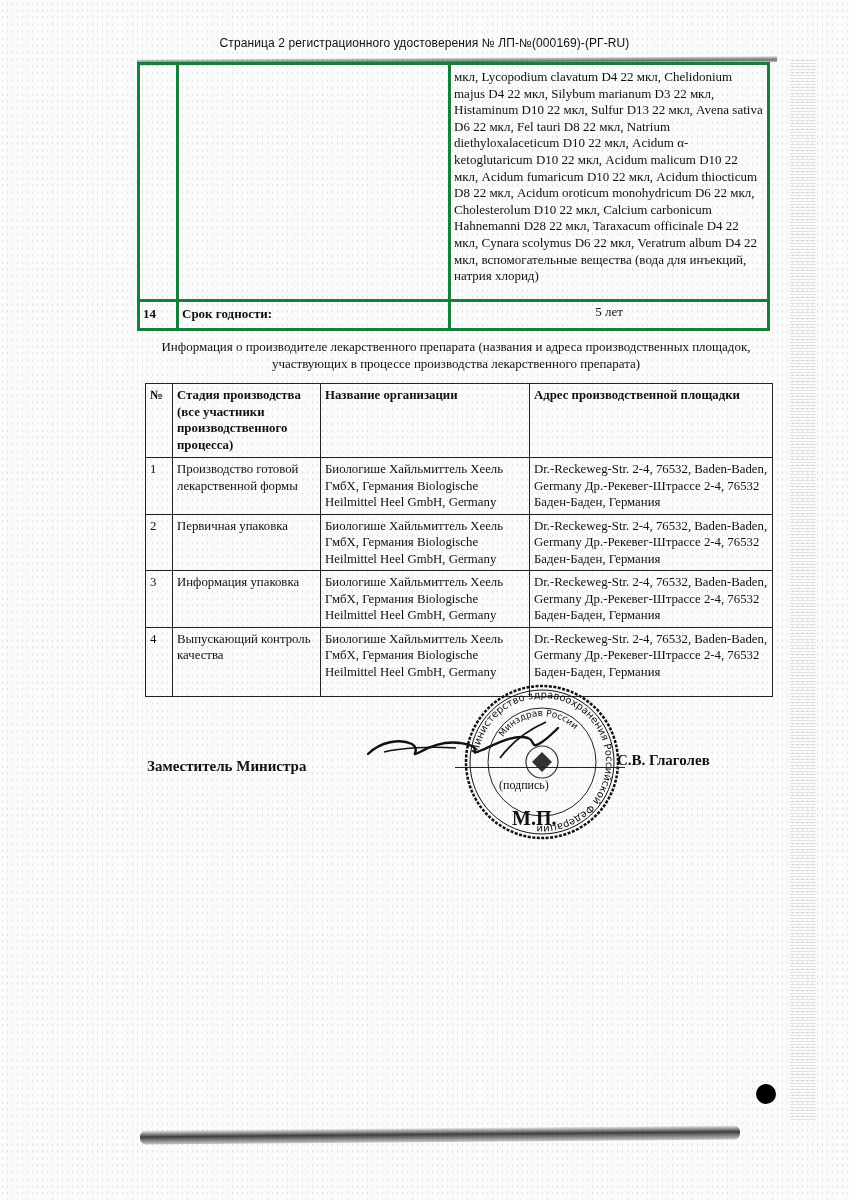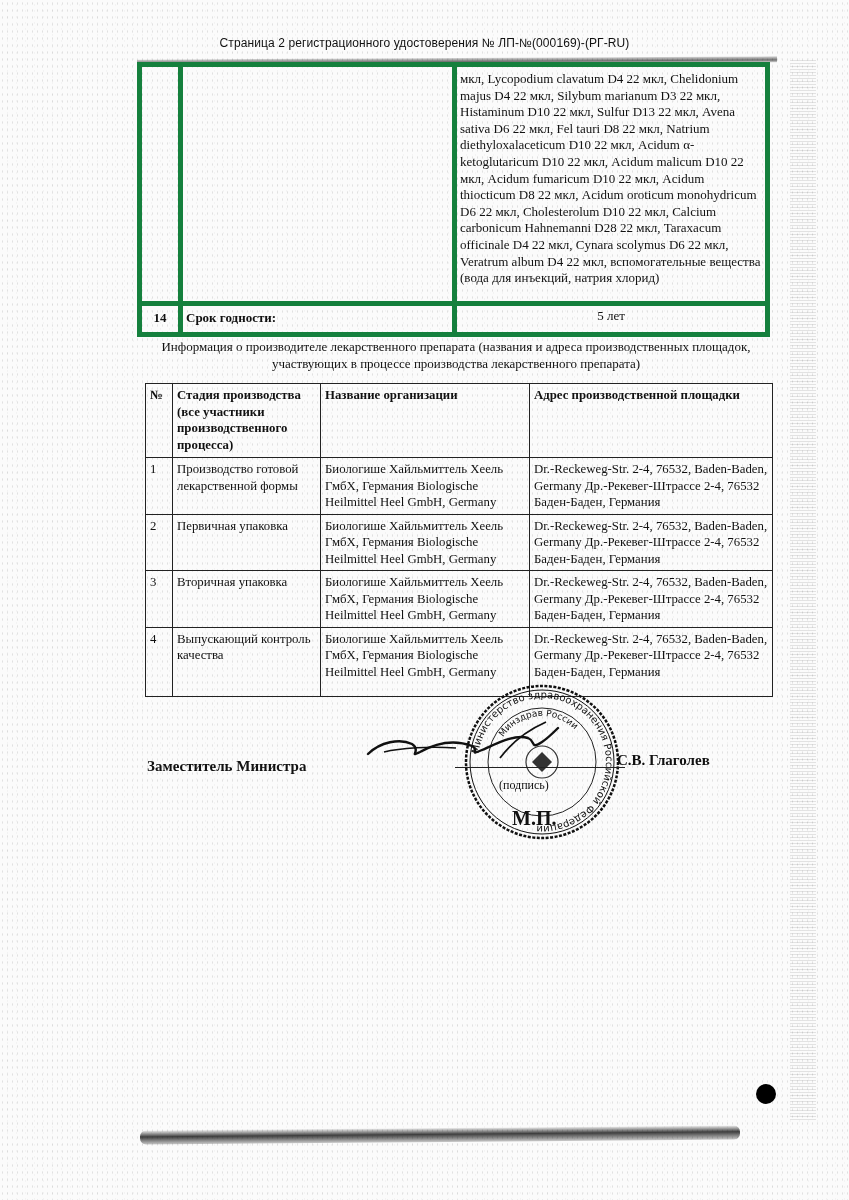--- a/index.html
+++ b/index.html
@@ -30,26 +30,26 @@
   .top-smudge {
     position:absolute; left:137px; top:58px; width:640px; height:6px;
     background:linear-gradient(180deg, rgba(0,0,0,0.15), rgba(0,0,0,0.55) 60%, rgba(0,0,0,0.15));
     transform:rotate(-0.3deg);
   }
   
   .comp-table {
     position:absolute; left:137px; top:62px; width:633px;
     border-collapse:collapse; font-size:13px; line-height:16.6px;
   }
-  .comp-table td { border:5px solid #15803d; vertical-align:top; padding:0 3px; }
+  .comp-table td { border:3px solid #15803d; vertical-align:top; padding:0 3px; }
   .comp-table .c1 { width:30px; }
   .comp-table .c2 { width:263px; }
   .comp-table .c3 { padding-top:4px; padding-bottom:14px; }
   .row14 td { height:24px; vertical-align:middle; }
-  .row14 .num { text-align:center; font-weight:bold; }
+  .row14 .num { text-align:left; font-weight:bold; }
   .row14 .lbl { font-weight:bold; }
   .row14 .val { text-align:center; vertical-align:top; padding-top:2px; }
 
   .caption {
     position:absolute; left:136px; width:640px; top:338px;
     text-align:center; font-size:13px; line-height:17px;
   }
 
   
   .mfr-table {
@@ -142,21 +142,21 @@
     <td>Dr.-Reckeweg-Str. 2-4, 76532, Baden-Baden, Germany Др.-Рекевег-Штрассе 2-4, 76532 Баден-Баден, Германия</td>
   </tr>
   <tr class="r2">
     <td>2</td>
     <td>Первичная упаковка</td>
     <td>Биологише Хайльмиттель Хеель ГмбХ, Германия Biologische Heilmittel Heel GmbH, Germany</td>
     <td>Dr.-Reckeweg-Str. 2-4, 76532, Baden-Baden, Germany Др.-Рекевег-Штрассе 2-4, 76532 Баден-Баден, Германия</td>
   </tr>
   <tr class="r3">
     <td>3</td>
-    <td>Вторичная упаковка</td>
+    <td>Информация упаковка</td>
     <td>Биологише Хайльмиттель Хеель ГмбХ, Германия Biologische Heilmittel Heel GmbH, Germany</td>
     <td>Dr.-Reckeweg-Str. 2-4, 76532, Baden-Baden, Germany Др.-Рекевег-Штрассе 2-4, 76532 Баден-Баден, Германия</td>
   </tr>
   <tr class="r4">
     <td>4</td>
     <td>Выпускающий контроль качества</td>
     <td>Биологише Хайльмиттель Хеель ГмбХ, Германия Biologische Heilmittel Heel GmbH, Germany</td>
     <td>Dr.-Reckeweg-Str. 2-4, 76532, Baden-Baden, Germany Др.-Рекевег-Штрассе 2-4, 76532 Баден-Баден, Германия</td>
   </tr>
 </tbody>

